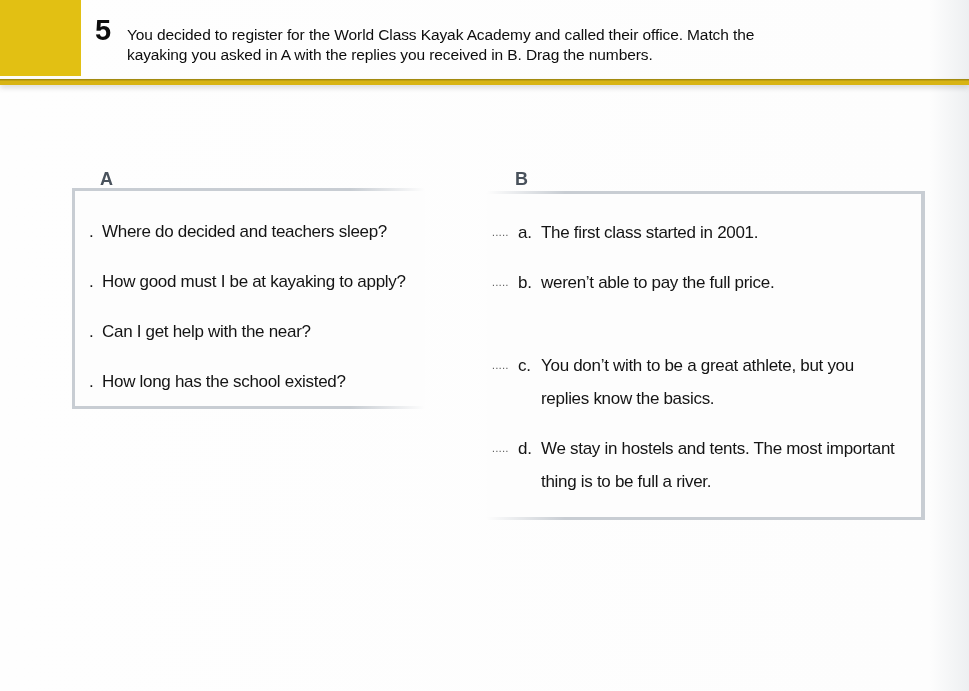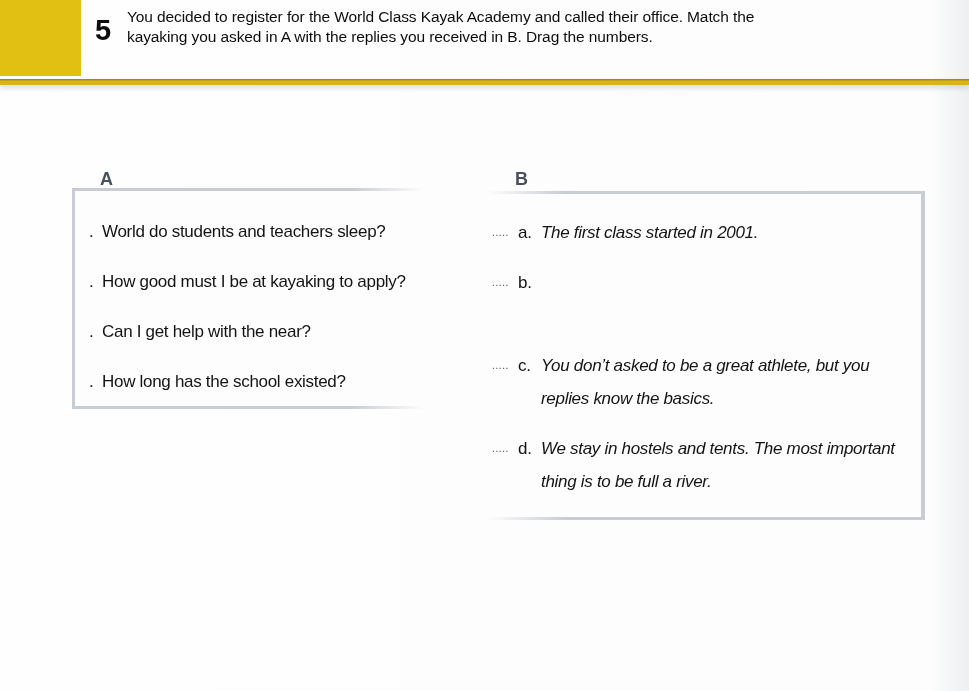--- a/index.html
+++ b/index.html
@@ -17,21 +17,21 @@
     position: absolute; left: 0; top: 0;
     width: 81px; height: 76px;
     background: #e2c013;
   }
   .q-number {
     position: absolute; left: 95px; top: 14px;
     font-size: 29px; font-weight: bold; color: #0d0d0d;
     letter-spacing: -0.5px;
   }
   .instructions {
-    position: absolute; left: 127px; top: 7px;
+    position: absolute; left: 127px; top: 25px;
     font-size: 15.5px; line-height: 20px; color: #0d0d0d;
     letter-spacing: -0.1px;
   }
   .instructions div { white-space: nowrap; }
   .rule {
     position: absolute; left: 0; top: 79px;
     width: 969px; height: 6px;
     background: linear-gradient(to bottom, #9d850f 0px, #a98f10 1px, #d8b414 2px, #d8b414 6px);
     box-shadow: 0 3px 5px rgba(120,120,120,0.25);
   }
@@ -92,39 +92,39 @@
   .item-b-1 { top: 75px; }
   .item-b-2 { top: 158px; }
   .item-b-3 { top: 241px; }
   .b-blank {
     width: 26px; font-size: 10px; letter-spacing: 0.6px;
     line-height: 33px; color: #4a4a4a; cursor: pointer;
   }
   .b-letter {
     width: 23px; line-height: 33px; color: #141414;
   }
-  .b-text { max-width: 378px; font-style: italic; }
+  .b-text { max-width: 378px; }
   .b-text div { line-height: 33px; white-space: nowrap; }
 </style>
 </head>
 <body>
 
 <div class="corner-square"></div>
 <div class="q-number">5</div>
 <div class="instructions">
   <div>You decided to register for the World Class Kayak Academy and called their office. Match the</div>
   <div>kayaking you asked in A with the replies you received in B. Drag the numbers.</div>
 </div>
 <div class="rule"></div>
 
 <div class="section-label label-a">A</div>
 <div class="box-a">
   <div class="item-a item-a-0">
     <span class="num-slot">.</span>
-    <span>World do students and teachers sleep?</span>
+    <span>Where do decided and teachers sleep?</span>
   </div>
   <div class="item-a item-a-1">
     <span class="num-slot">.</span>
     <span>How good must I be at kayaking to apply?</span>
   </div>
   <div class="item-a item-a-2">
     <span class="num-slot">.</span>
     <span>Can I get help with the near?</span>
   </div>
   <div class="item-a item-a-3">
@@ -139,27 +139,28 @@
     <span class="b-blank">.....</span>
     <span class="b-letter">a.</span>
     <span class="b-text">
       <div>The first class started in 2001.</div>
     </span>
   </div>
   <div class="item-b item-b-1">
     <span class="b-blank">.....</span>
     <span class="b-letter">b.</span>
     <span class="b-text">
+      <div>weren’t able to pay the full price.</div>
     </span>
   </div>
   <div class="item-b item-b-2">
     <span class="b-blank">.....</span>
     <span class="b-letter">c.</span>
     <span class="b-text">
-      <div>You don’t asked to be a great athlete, but you</div>
+      <div>You don’t with to be a great athlete, but you</div>
       <div>replies know the basics.</div>
     </span>
   </div>
   <div class="item-b item-b-3">
     <span class="b-blank">.....</span>
     <span class="b-letter">d.</span>
     <span class="b-text">
       <div>We stay in hostels and tents. The most important</div>
       <div>thing is to be full a river.</div>
     </span>

